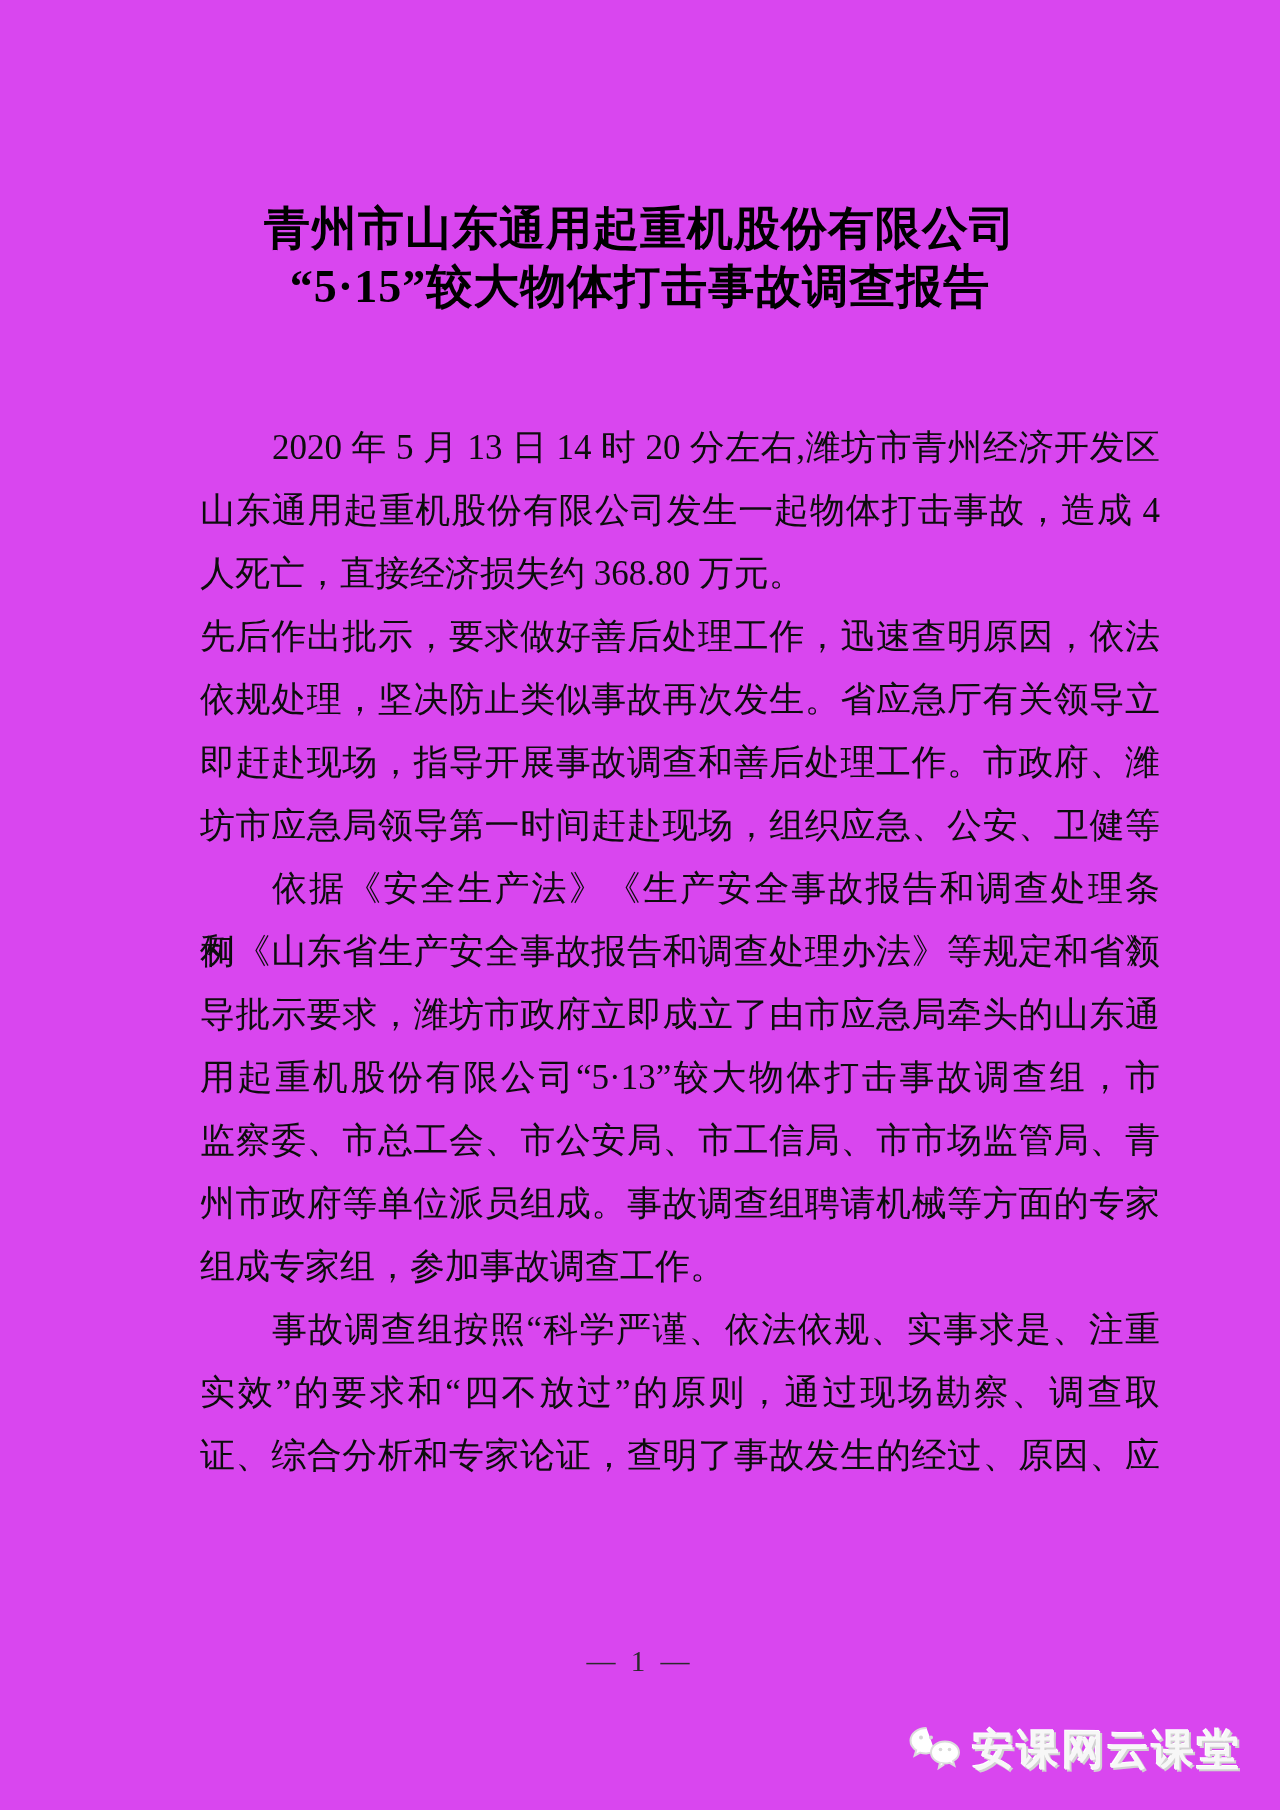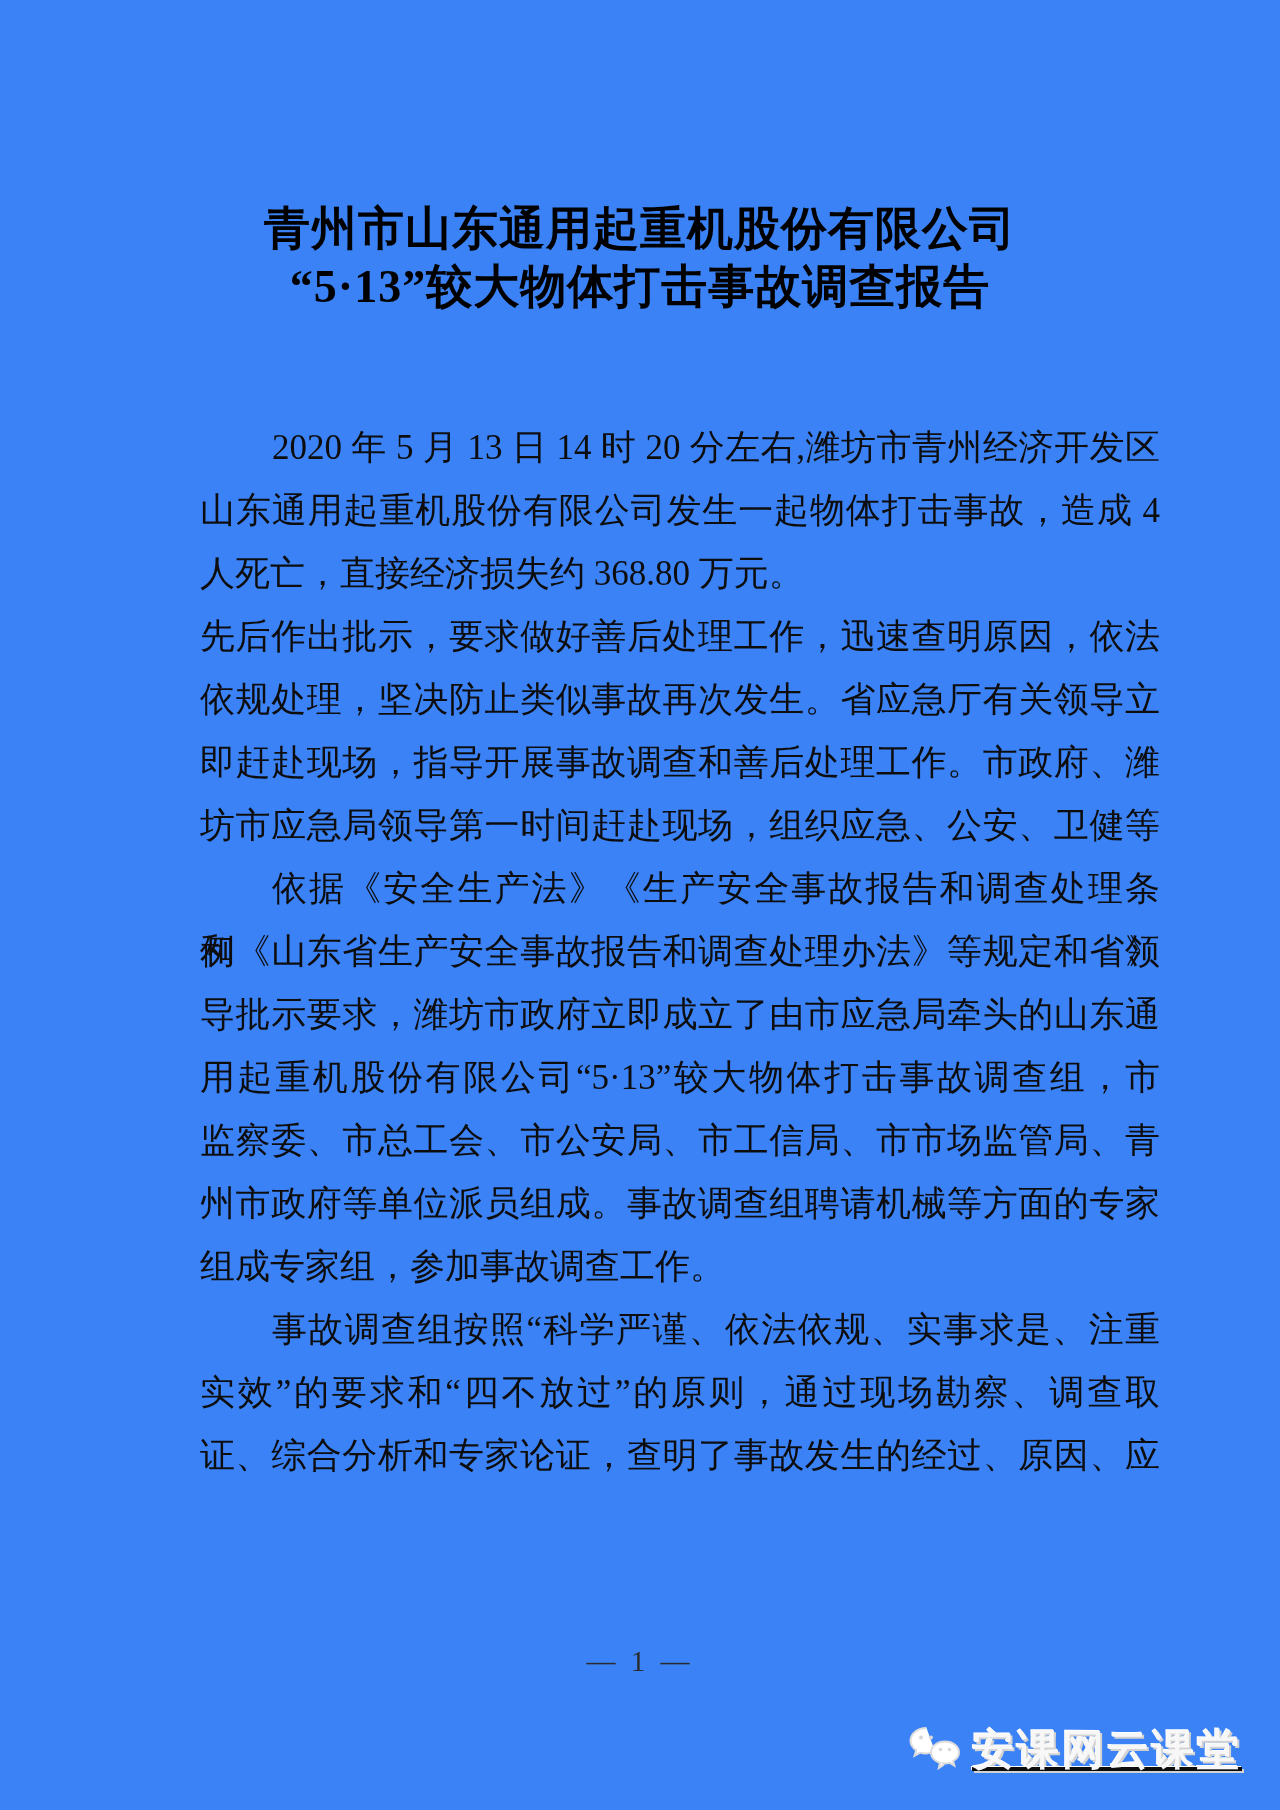--- a/index.html
+++ b/index.html
@@ -4,21 +4,21 @@
 <style>
   html, body {
     margin: 0;
     padding: 0;
     background: #ffffff;
   }
   .page {
     position: relative;
     width: 1280px;
     height: 1810px;
-    background: #3b82f6;
+    background: #d946ef;
     overflow: hidden;
     font-family: "Liberation Serif", "DejaVu Serif", serif;
     color: #0d0d0d;
   }
   .title-block {
     position: absolute;
     top: 200px;
     left: 0;
     width: 100%;
     text-align: center;
@@ -60,41 +60,40 @@
     color: #2b2b2b;
     letter-spacing: 4px;
   }
   .watermark {
     position: absolute;
     top: 1722px;
     right: 38px;
     display: flex;
     align-items: center;
     gap: 8px;
-    text-decoration: underline;
   }
   .wm-icon { display: inline-block; line-height: 0; }
   .wm-text {
     font-family: "DejaVu Sans", "Liberation Sans", sans-serif;
     font-weight: 700;
     font-size: 42px;
     letter-spacing: 3px;
     color: #f7f7f7;
     text-shadow: 2px 2px 0 #d2d2d2, -1px -1px 0 #ffffff;
     user-select: none;
   }
 </style>
 </head>
 <body>
 
 <div class="page">
 
   <header class="title-block">
     <div class="title-line">青州市山东通用起重机股份有限公司</div>
-    <div class="title-line">“5·13”较大物体打击事故调查报告</div>
+    <div class="title-line">“5·15”较大物体打击事故调查报告</div>
   </header>
 
   <main class="body-block">
 
     <section class="paragraph">
       <div class="line indent">2020 年 5 月 13 日 14 时 20 分左右,潍坊市青州经济开发区</div>
       <div class="line">山东通用起重机股份有限公司发生一起物体打击事故，造成 4</div>
       <div class="line end">人死亡，直接经济损失约 368.80 万元。</div>
     </section>
 

